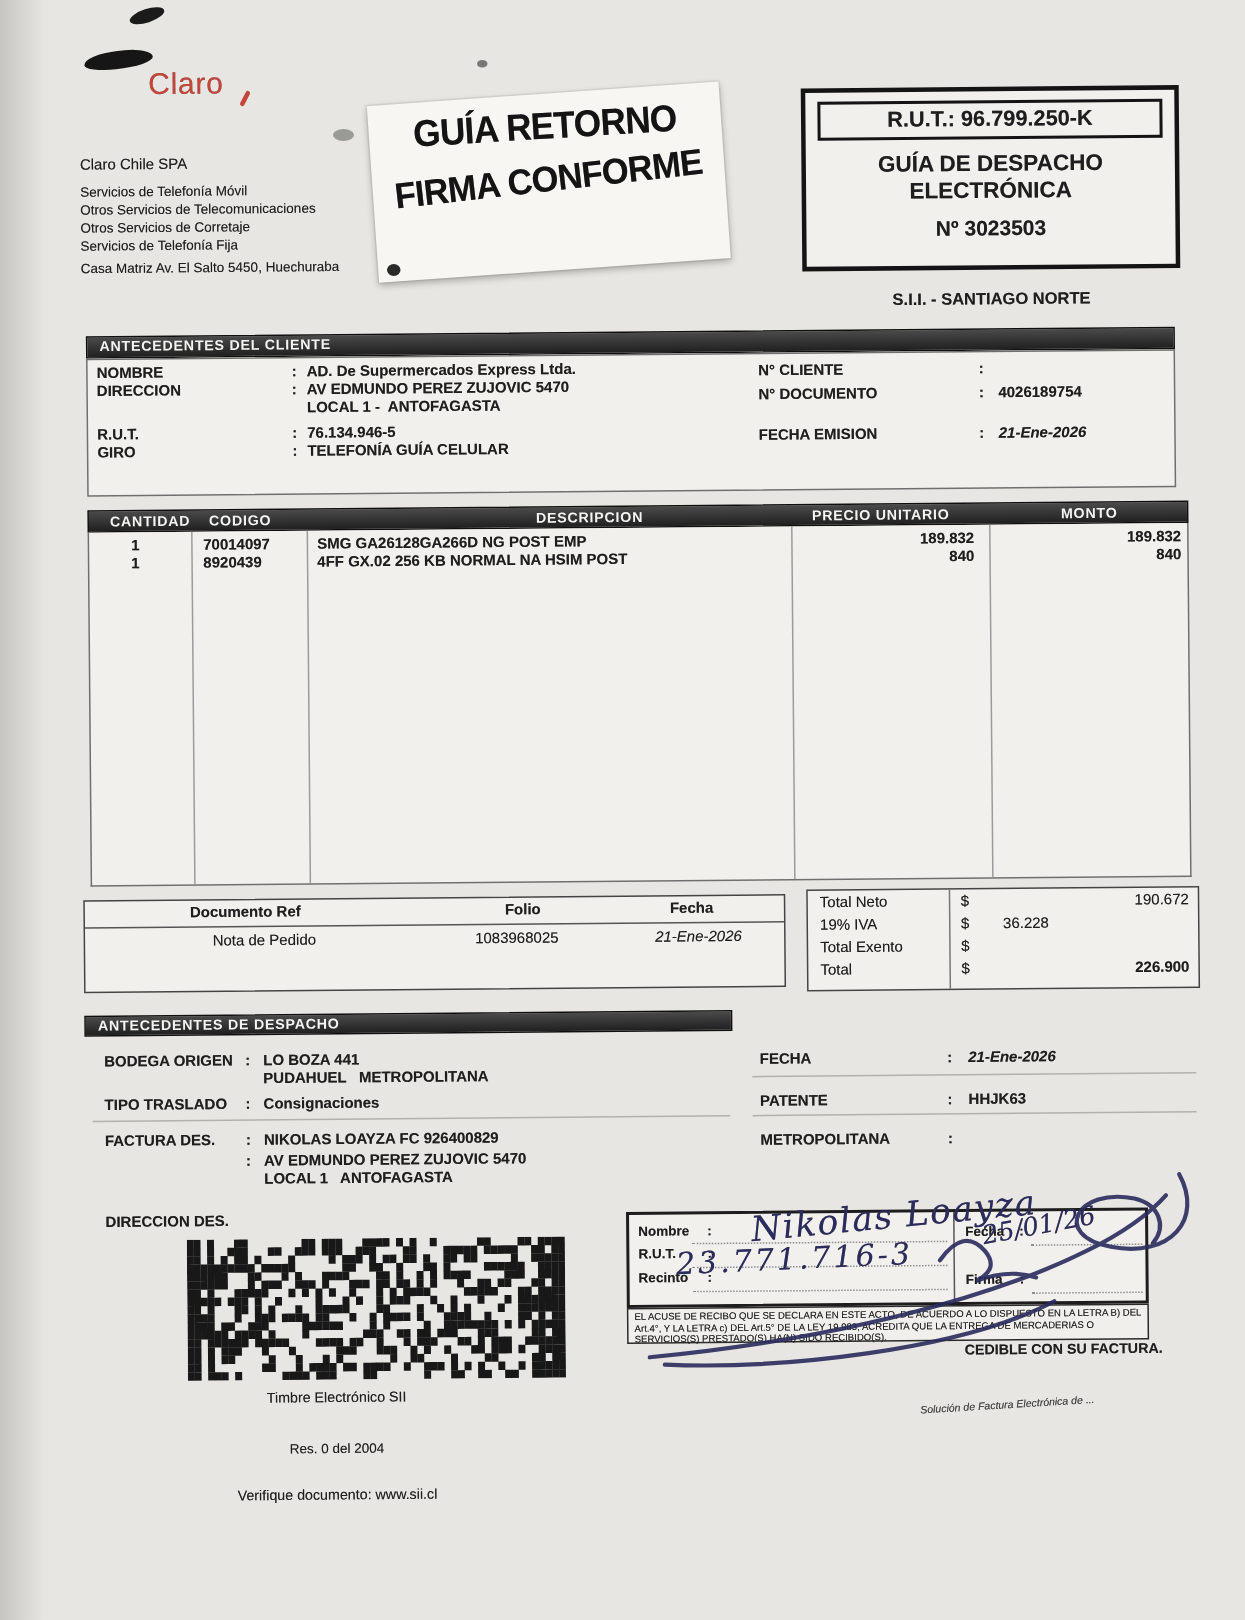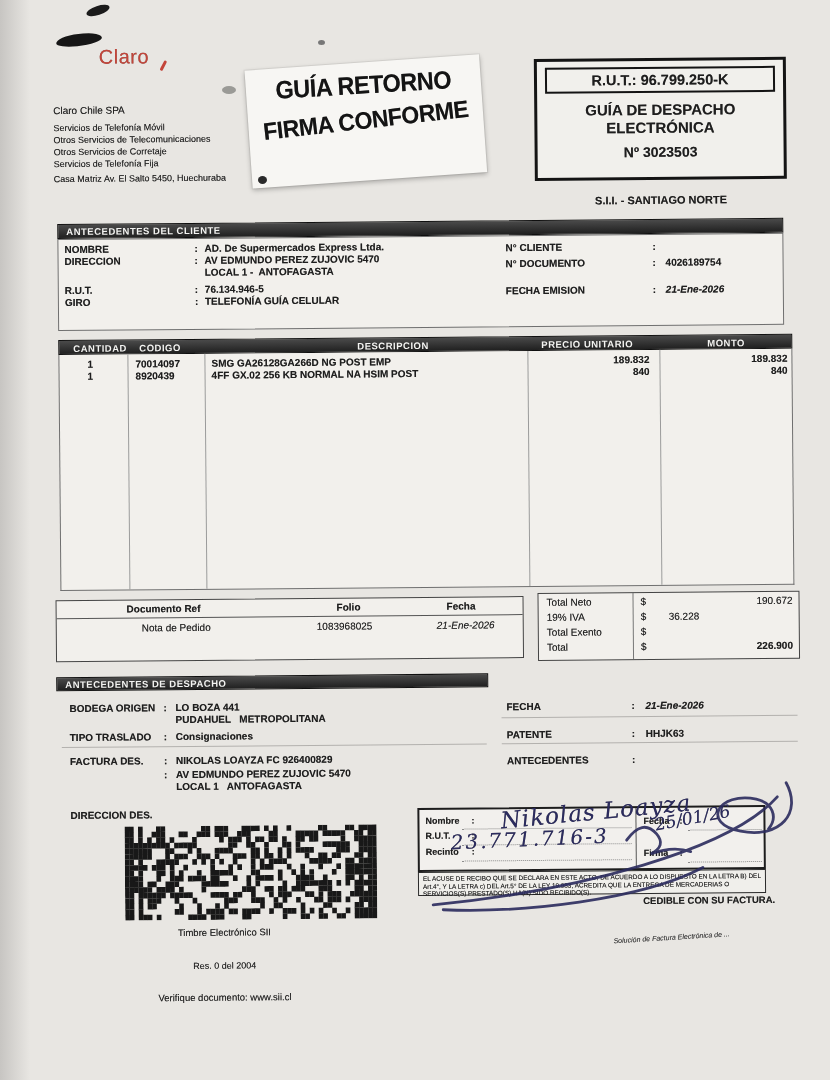--- a/index.html
+++ b/index.html
@@ -180,21 +180,21 @@
 
     <span class="t b s10" style="left:68px;top:753px">FACTURA DES.</span>
     <span class="t b s10" style="left:162px;top:753px">:</span>
     <span class="t b s10" style="left:174px;top:753px">NIKOLAS LOAYZA FC 926400829</span>
 
     <span class="t b s10" style="left:68px;top:807px">DIRECCION DES.</span>
     <span class="t b s10" style="left:162px;top:767px">:</span>
     <span class="t b s10" style="left:174px;top:767px">AV EDMUNDO PEREZ ZUJOVIC 5470</span>
     <span class="t b s10" style="left:174px;top:779px">LOCAL 1   ANTOFAGASTA</span>
 
-    <span class="t b s10" style="left:505px;top:756px">ANTECEDENTES</span>
+    <span class="t b s10" style="left:505px;top:756px">METROPOLITANA</span>
     <span class="t b s10" style="left:630px;top:756px">:</span>
     <span class="t b s10" style="left:644px;top:756px"></span>
 
     <div class="t" style="left:95px;top:806px;width:252px;height:94px">
       <svg id="bcsvg" width="252" height="94" viewBox="0 0 252 94" fill="#181818">
           <rect x="0.00" y="0.00" width="4.65" height="5.68"></rect>
           <rect x="4.50" y="0.00" width="4.65" height="5.68"></rect>
           <rect x="13.50" y="0.00" width="4.65" height="5.68"></rect>
           <rect x="31.50" y="0.00" width="4.65" height="5.68"></rect>
           <rect x="36.00" y="0.00" width="4.65" height="5.68"></rect>

